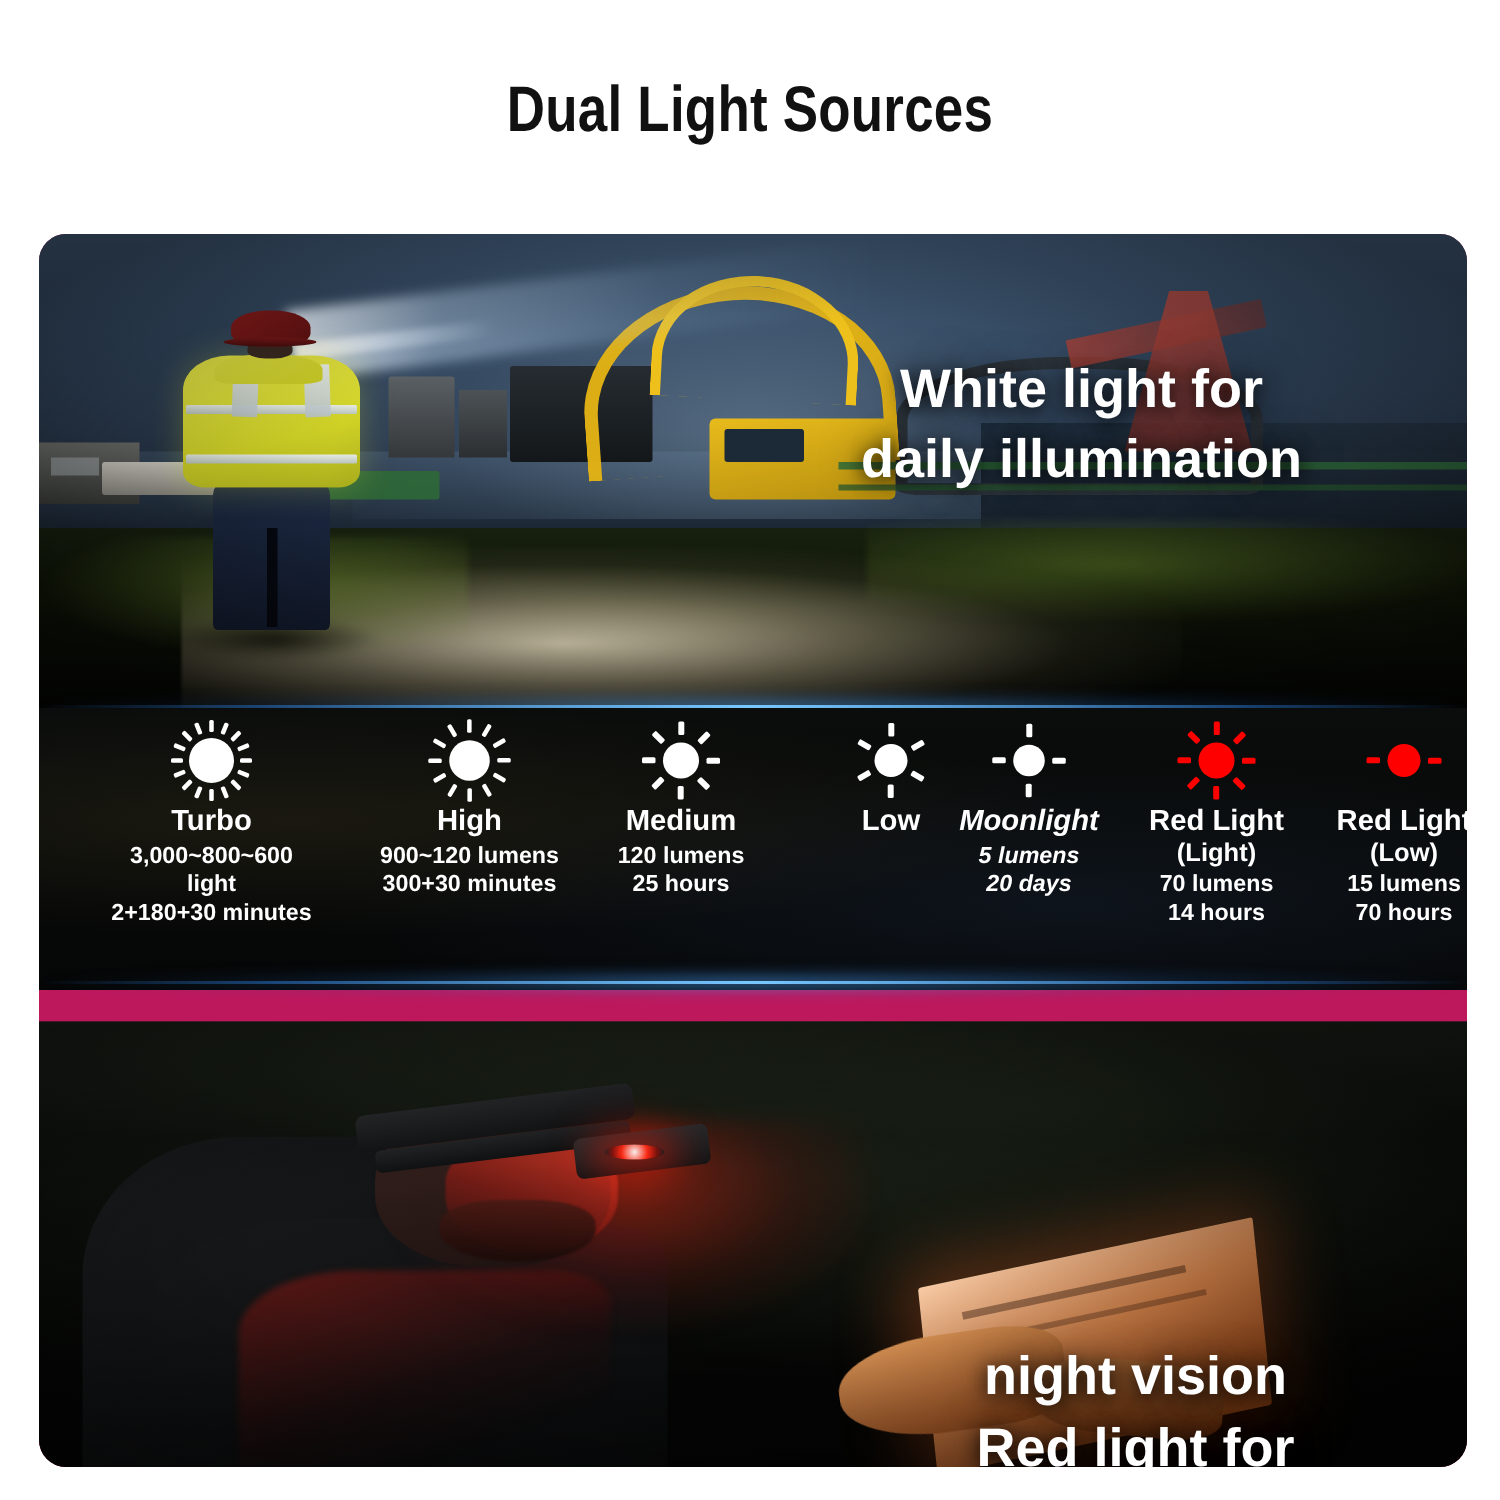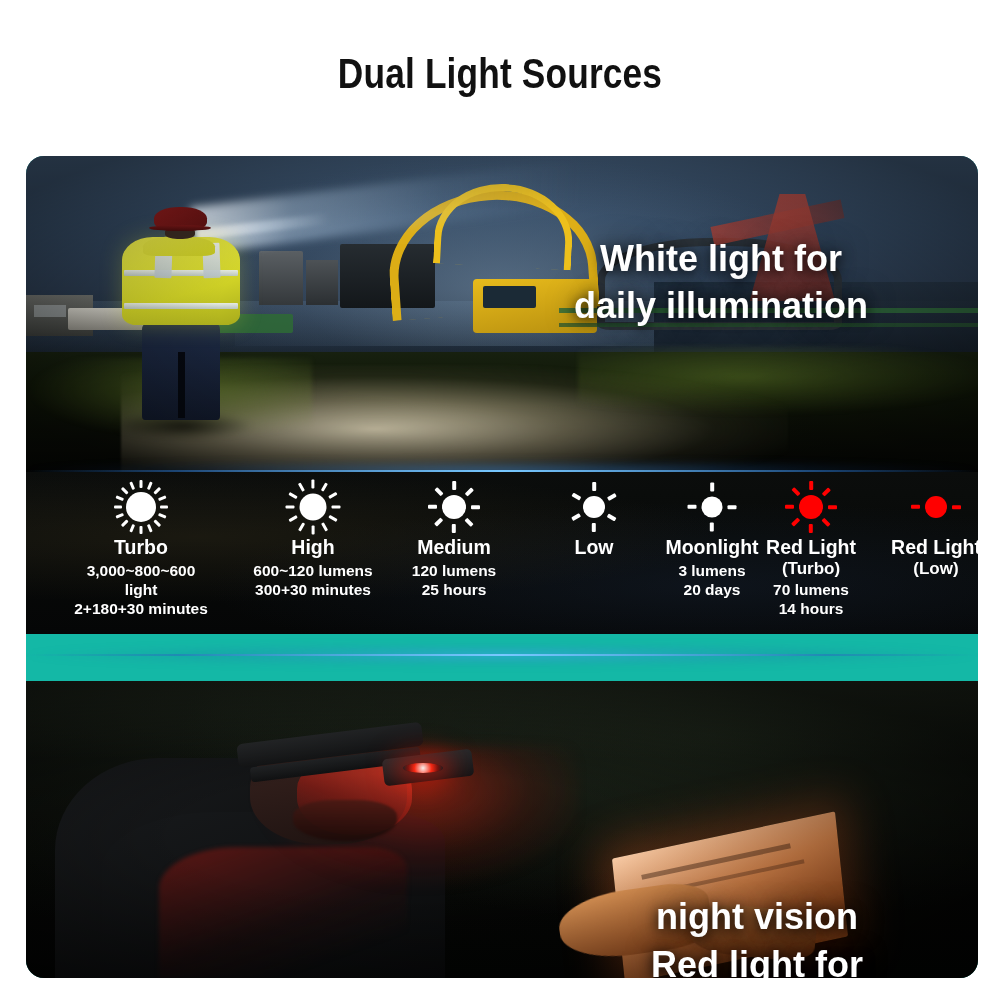--- a/index.html
+++ b/index.html
@@ -11,21 +11,21 @@
   .title{
     position:absolute;left:0;top:49px;width:1000px;text-align:center;
     font-family:"Liberation Sans Narrow","Liberation Sans",sans-serif;
     font-size:43px;font-weight:bold;color:#111;letter-spacing:.2px;
     transform:scaleX(.82);transform-origin:50% 50%;
   }
 
   
   .panel{
     position:absolute;left:26px;top:156px;width:952px;height:822px;
-    border-radius:18px;overflow:hidden;background:#14b8a6;
+    border-radius:18px;overflow:hidden;background:#be185d;
   }
 
   
   .photo-top{position:absolute;left:0;top:0;width:952px;height:316px;overflow:hidden;
     background:linear-gradient(180deg,#3d5570 0%,#32475f 22%,#2a3a4e 42%,#1d2937 60%,#11161d 78%,#080a0d 100%);}
   .sky-glow{position:absolute;left:22%;top:0;width:62%;height:60%;
     background:radial-gradient(ellipse at 45% 70%,rgba(150,180,205,.40),rgba(110,140,170,.12) 45%,transparent 72%);}
   .horizon{position:absolute;left:0;top:46%;width:100%;height:16%;
     background:linear-gradient(180deg,rgba(120,150,180,.18),transparent);}
   
@@ -104,21 +104,21 @@
   }
 
   
   .sep{position:absolute;left:0;width:952px;height:26px;}
   .sep .ln{position:absolute;left:0;top:11px;width:100%;height:2px;
     background:linear-gradient(90deg,rgba(20,60,110,0) 0%,rgba(40,110,190,.55) 16%,rgba(120,200,255,1) 50%,rgba(40,110,190,.55) 84%,rgba(20,60,110,0) 100%);}
   .sep .gl{position:absolute;left:0;top:2px;width:100%;height:20px;
     background:radial-gradient(ellipse at 50% 50%,rgba(80,170,255,.55),rgba(30,90,170,.18) 45%,transparent 72%);filter:blur(4px);}
 
   
-  .strip{position:absolute;left:0;top:316px;width:952px;height:162px;
+  .strip{position:absolute;left:0;top:316px;width:952px;height:188px;
     background:linear-gradient(180deg,#0b0d0c 0%,#080a09 40%,#050606 100%);overflow:hidden;}
   .strip-tex{position:absolute;inset:0;
     background:radial-gradient(ellipse at 18% 40%,rgba(60,52,30,.35),transparent 48%),
                radial-gradient(ellipse at 72% 70%,rgba(30,45,70,.32),transparent 52%);}
   .modes{position:absolute;left:0;top:0;width:952px;height:183px;}
   .mode{position:absolute;top:8px;text-align:center;color:#fff;}
   .mode .ic{height:54px;display:flex;align-items:center;justify-content:center;}
   .mode .nm{font-size:19.5px;font-weight:bold;line-height:1.12;margin-top:3px;white-space:nowrap;}
   .mode .sub{font-size:17px;font-weight:bold;line-height:1.12;}
   .mode .spec{font-size:15.5px;font-weight:bold;line-height:1.22;margin-top:3px;}
@@ -287,21 +287,21 @@
                 <span class="ray" style="width: 3.2px; height: 9px; transform: translate(-50%, -50%) rotate(180deg) translateY(-23px);"></span>
                 <span class="ray" style="width: 3.2px; height: 9px; transform: translate(-50%, -50%) rotate(210deg) translateY(-23px);"></span>
                 <span class="ray" style="width: 3.2px; height: 9px; transform: translate(-50%, -50%) rotate(240deg) translateY(-23px);"></span>
                 <span class="ray" style="width: 3.2px; height: 9px; transform: translate(-50%, -50%) rotate(270deg) translateY(-23px);"></span>
                 <span class="ray" style="width: 3.2px; height: 9px; transform: translate(-50%, -50%) rotate(300deg) translateY(-23px);"></span>
                 <span class="ray" style="width: 3.2px; height: 9px; transform: translate(-50%, -50%) rotate(330deg) translateY(-23px);"></span>
               </span>
             </div>
             <div class="nm">High</div>
             <div class="spec">
-              <div>600~120 lumens</div>
+              <div>900~120 lumens</div>
               <div>300+30 minutes</div>
             </div>
           </div>
           <div class="mode" style="width: 140px; left: 358px;">
             <div class="ic">
               <span class="sun" style="width: 52px; height: 52px;">
                 <span class="disc" style="width: 24px; height: 24px;"></span>
                 <span class="ray" style="width: 3.6px; height: 9px; transform: translate(-50%, -50%) rotate(0deg) translateY(-21.5px);"></span>
                 <span class="ray" style="width: 3.6px; height: 9px; transform: translate(-50%, -50%) rotate(45deg) translateY(-21.5px);"></span>
                 <span class="ray" style="width: 3.6px; height: 9px; transform: translate(-50%, -50%) rotate(90deg) translateY(-21.5px);"></span>
@@ -325,67 +325,71 @@
                 <span class="ray" style="width: 3.6px; height: 9px; transform: translate(-50%, -50%) rotate(0deg) translateY(-20.5px);"></span>
                 <span class="ray" style="width: 3.6px; height: 9px; transform: translate(-50%, -50%) rotate(60deg) translateY(-20.5px);"></span>
                 <span class="ray" style="width: 3.6px; height: 9px; transform: translate(-50%, -50%) rotate(120deg) translateY(-20.5px);"></span>
                 <span class="ray" style="width: 3.6px; height: 9px; transform: translate(-50%, -50%) rotate(180deg) translateY(-20.5px);"></span>
                 <span class="ray" style="width: 3.6px; height: 9px; transform: translate(-50%, -50%) rotate(240deg) translateY(-20.5px);"></span>
                 <span class="ray" style="width: 3.6px; height: 9px; transform: translate(-50%, -50%) rotate(300deg) translateY(-20.5px);"></span>
               </span>
             </div>
             <div class="nm">Low</div>
           </div>
-          <div class="mode" style="width: 140px; left: 616px;">
+          <div class="mode" style="width: 140px; left: 590px; font-style: italic;">
             <div class="ic">
               <span class="sun" style="width: 49px; height: 49px;">
                 <span class="disc" style="width: 21px; height: 21px;"></span>
                 <span class="ray" style="width: 3.6px; height: 9px; transform: translate(-50%, -50%) rotate(0deg) translateY(-20px);"></span>
                 <span class="ray" style="width: 3.6px; height: 9px; transform: translate(-50%, -50%) rotate(90deg) translateY(-20px);"></span>
                 <span class="ray" style="width: 3.6px; height: 9px; transform: translate(-50%, -50%) rotate(180deg) translateY(-20px);"></span>
                 <span class="ray" style="width: 3.6px; height: 9px; transform: translate(-50%, -50%) rotate(270deg) translateY(-20px);"></span>
               </span>
             </div>
             <div class="nm">Moonlight</div>
             <div class="spec">
-              <div>3 lumens</div>
+              <div>5 lumens</div>
               <div>20 days</div>
             </div>
           </div>
           <div class="mode" style="width: 132px; left: 719px;">
             <div class="ic">
               <span class="sun red" style="width: 52px; height: 52px;">
                 <span class="disc" style="width: 24px; height: 24px;"></span>
                 <span class="ray" style="width: 3.6px; height: 9px; transform: translate(-50%, -50%) rotate(0deg) translateY(-21.5px);"></span>
                 <span class="ray" style="width: 3.6px; height: 9px; transform: translate(-50%, -50%) rotate(45deg) translateY(-21.5px);"></span>
                 <span class="ray" style="width: 3.6px; height: 9px; transform: translate(-50%, -50%) rotate(90deg) translateY(-21.5px);"></span>
                 <span class="ray" style="width: 3.6px; height: 9px; transform: translate(-50%, -50%) rotate(135deg) translateY(-21.5px);"></span>
                 <span class="ray" style="width: 3.6px; height: 9px; transform: translate(-50%, -50%) rotate(180deg) translateY(-21.5px);"></span>
                 <span class="ray" style="width: 3.6px; height: 9px; transform: translate(-50%, -50%) rotate(225deg) translateY(-21.5px);"></span>
                 <span class="ray" style="width: 3.6px; height: 9px; transform: translate(-50%, -50%) rotate(270deg) translateY(-21.5px);"></span>
                 <span class="ray" style="width: 3.6px; height: 9px; transform: translate(-50%, -50%) rotate(315deg) translateY(-21.5px);"></span>
               </span>
             </div>
             <div class="nm">Red Light</div>
-            <div class="sub">(Turbo)</div>
+            <div class="sub">(Light)</div>
             <div class="spec">
               <div>70 lumens</div>
               <div>14 hours</div>
             </div>
           </div>
           <div class="mode" style="width: 126px; left: 847px;">
             <div class="ic">
               <span class="sun red" style="width: 50px; height: 50px;">
                 <span class="disc" style="width: 22px; height: 22px;"></span>
                 <span class="ray" style="width: 3.6px; height: 9px; transform: translate(-50%, -50%) rotate(90deg) translateY(-20.5px);"></span>
                 <span class="ray" style="width: 3.6px; height: 9px; transform: translate(-50%, -50%) rotate(270deg) translateY(-20.5px);"></span>
               </span>
             </div>
             <div class="nm">Red Light</div>
             <div class="sub">(Low)</div>
+            <div class="spec">
+              <div>15 lumens</div>
+              <div>70 hours</div>
+            </div>
           </div>
         </div>
     </div>
 
     <div class="sep" style="top:487px">
       <div class="gl"></div>
       <div class="ln"></div>
     </div>
 
     <div class="photo-bot">

